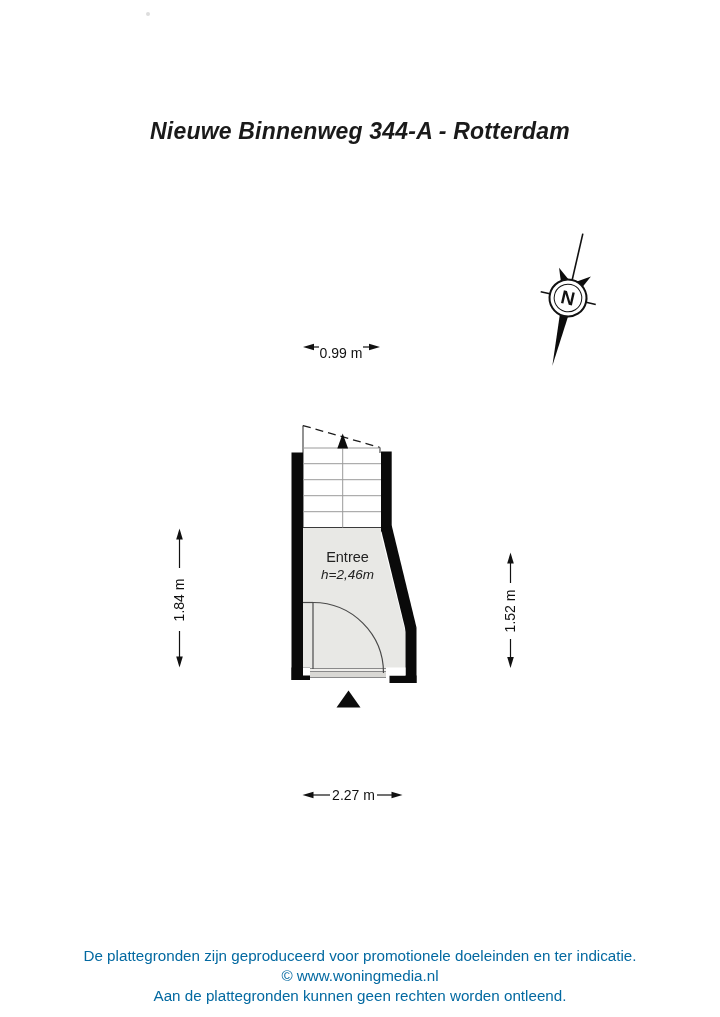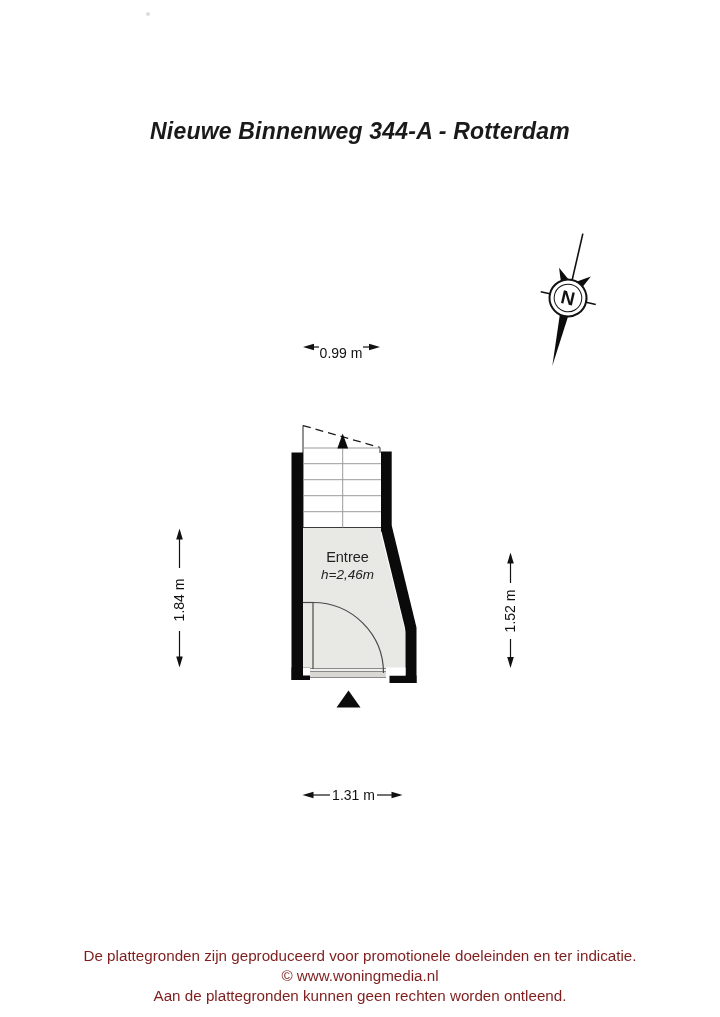--- a/index.html
+++ b/index.html
@@ -17,21 +17,21 @@
   .title{position:absolute; left:10px; top:118px; width:700px; text-align:center;
     font-size:23px; font-weight:bold; line-height:27px; letter-spacing:.2px;font-style:italic;}
   .plan-svg{position:absolute; left:0; top:0;}
   .room-label{position:absolute; left:291px; top:549px; width:113px; text-align:center;
     font-size:14.5px; line-height:17px; color:#222;}
   .room-label .h{font-size:13.5px;font-style:italic;}
   .dim{position:absolute; font-size:14px; color:#111; white-space:nowrap;
     transform:translate(-50%,-50%);}
   .dim.vert{transform:translate(-50%,-50%) rotate(-90deg);}
   .footer{position:absolute; left:0; top:946px; width:720px; text-align:center;
-    font-size:15.2px; line-height:20px; color:#7f1d1d;}
+    font-size:15.2px; line-height:20px; color:#0369a1;}
   
   .wall{fill:var(--wall); stroke:none;}
   .notch{fill:var(--background); stroke:none;}
   .room{fill:var(--room-fill); stroke:none;}
   .outline{stroke:var(--line); stroke-width:1.1; fill:none;}
   .dashed{stroke:#1c1c1c; stroke-width:1.3; fill:none; stroke-dasharray:8 5;}
   .tread{stroke:var(--tread); stroke-width:1; fill:none;}
   .doorline{stroke:#4a4a4a; stroke-width:1.2; fill:none;}
   .sill-line{stroke:#8a8a8a; stroke-width:1; fill:none;}
   .dimline{stroke:#111; stroke-width:1.2; fill:none;}
@@ -139,21 +139,21 @@
   </svg>
 
   <div class="room-label">
     <div>Entree</div>
     <div class="h">h=2,46m</div>
   </div>
 
   <span class="dim" style="left:341px; top:347px;margin-top:6px;">0.99 m</span>
   <span class="dim vert" style="left:179px; top:599.5px;">1.84 m</span>
   <span class="dim vert" style="left:510px; top:611px;">1.52 m</span>
-  <span class="dim" style="left:353.5px; top:795px;">1.31 m</span>
+  <span class="dim" style="left:353.5px; top:795px;">2.27 m</span>
 
   <footer class="footer">
     <div>De plattegronden zijn geproduceerd voor promotionele doeleinden en ter indicatie.</div>
     <div>© www.woningmedia.nl</div>
     <div>Aan de plattegronden kunnen geen rechten worden ontleend.</div>
   </footer>
 
 </div>
 
 </body></html>

